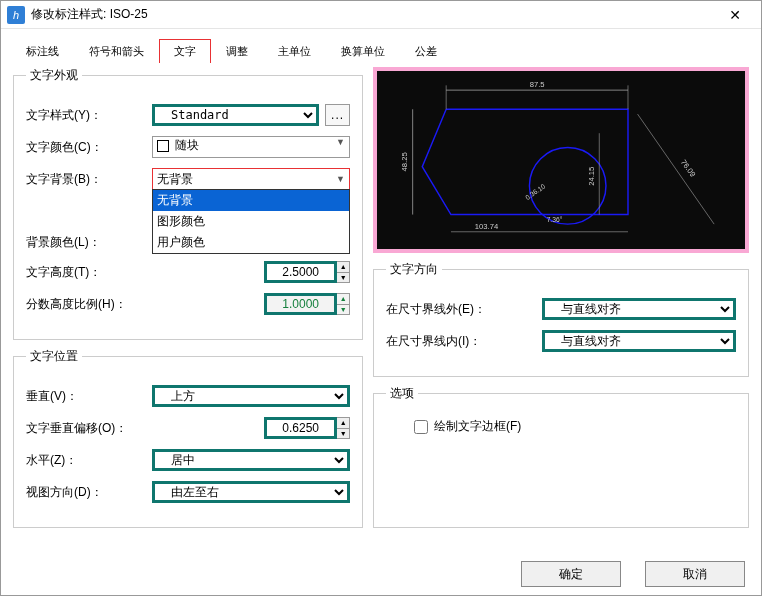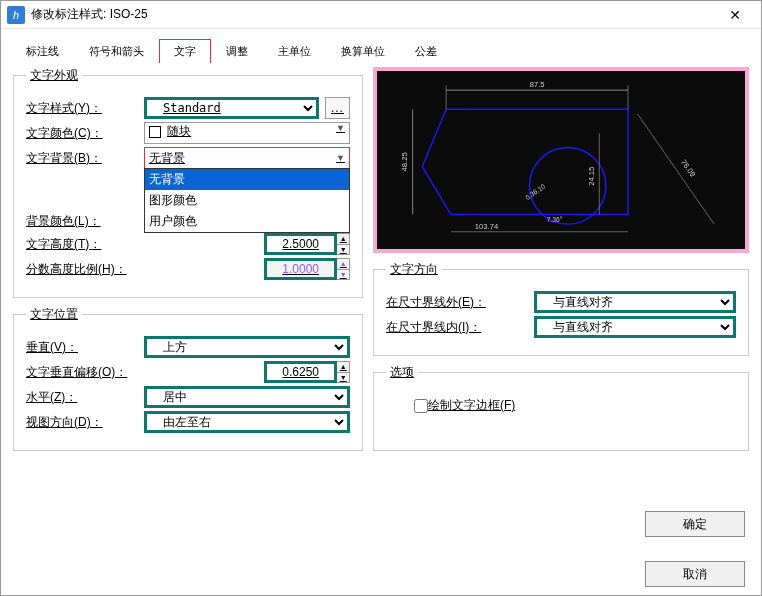--- a/index.html
+++ b/index.html
@@ -5,50 +5,50 @@
   * { box-sizing: border-box; margin: 0; padding: 0; }
   body { font-family: "Microsoft YaHei", sans-serif; font-size: 12px; background: #fff; color: #000; }
   .window { width: 762px; height: 596px; border: 1px solid #999; position: relative; background: #fff; }
   .titlebar { height: 28px; background: #fff; border-bottom: 1px solid #e5e5e5; display: flex; align-items: center; padding: 0 6px; }
   .app-icon { width: 18px; height: 18px; background: #2f7fd6; border-radius: 2px; color: #fff; display: inline-flex; align-items: center; justify-content: center; font-size: 11px; font-style: italic; margin-right: 6px; }
   .title-text { flex: 1; font-size: 12px; }
   .close-x { width: 40px; text-align: center; font-size: 14px; cursor: pointer; }
   .tabs { display: flex; padding: 10px 10px 0 10px; align-items: flex-end; position: relative; }
   .tab { padding: 4px 14px; font-size: 11px; cursor: pointer; border: 1px solid transparent; border-bottom: none; }
   .tab.active { border-color: #e83134; }
-  .body { padding: 4px 12px 12px 12px; display: flex; gap: 10px; text-decoration: underline; }
+  .body { padding: 4px 12px 12px 12px; display: flex; gap: 10px; }
   .colL { width: 350px; display: flex; flex-direction: column; gap: 8px; }
   .colR { flex: 1; display: flex; flex-direction: column; gap: 8px; }
   fieldset { border: 1px solid #ccc; padding: 10px 12px 14px 12px; }
   legend { font-size: 12px; padding: 0 4px; }
-  .row { display: flex; align-items: center; margin: 3px 0; gap: 8px; }
+  .row { display: flex; align-items: center; margin: 10px 0; gap: 16px; }
   .lbl { width: 110px; flex: none; }
   .ctl { flex: 1; position: relative; }
   select, input[type=text] { width: 100%; height: 22px; border: 3px solid #0f766e; background: #fff; font-family: inherit; font-size: 12px; padding: 0 12px; }
   .spinwrap { display: flex; width: 86px; margin-left: auto; }
   .spinwrap input { text-align: center; }
   .spinbtns { width: 16px; border: 1px solid #999; border-left: none; display: flex; flex-direction: column; }
   .spinbtns div { flex: 1; font-size: 7px; display: flex; align-items: center; justify-content: center; background: #efefef; cursor: pointer; border-bottom: 1px solid #999; }
   .spinbtns div:last-child { border-bottom: none; }
-  .spinwrap.disabled input, .spinwrap.disabled .spinbtns div { background: #f3f3f3; color: #8b5cf6; }
+  .spinwrap.disabled input, .spinwrap.disabled .spinbtns div { background: #f3f3f3; color: #15803d; }
   .ellipsis { width: 30px; height: 22px; border: 1px solid #999; background: #f7f7f7; display: inline-flex; align-items: center; justify-content: center; cursor: pointer; letter-spacing: 1px; }
   .colorsquare { width: 12px; height: 12px; border: 1px solid #000; display: inline-block; vertical-align: middle; margin-right: 6px; background: #fff; }
   
   .dropdown-open { position: relative; }
   .dd-display { border: 1px solid #e83134; height: 22px; display: flex; align-items: center; padding: 0 4px; justify-content: space-between; cursor: pointer; }
   .dd-caret { font-size: 9px; color: #555; }
   .dd-list { position: absolute; top: 21px; left: 0; right: 0; border: 1px solid #333; border-top: 1px solid #333; background: #fff; z-index: 10; }
   .dd-item { padding: 2px 4px; cursor: pointer; }
   .dd-item.sel { background: #0a64d4; color: #fff; }
   
   .preview { width: 100%; height: 186px; background: #0b0b0b; border: 4px solid #f9a8d4; position: relative; overflow: hidden; }
   .preview svg { width: 100%; height: 100%; }
-  .buttons { position: absolute; bottom: 8px; right: 16px; display: flex; gap: 24px; flex-direction: column; }
+  .buttons { position: absolute; bottom: 8px; right: 16px; display: flex; gap: 24px; }
   .btn { width: 100px; height: 26px; border: 1px solid #888; background: #f0f0f0; display: inline-flex; align-items: center; justify-content: center; cursor: pointer; }
-  .chk { display: flex; align-items: center; gap: 0; padding: 6px 4px 10px 28px; }
+  .chk { display: flex; align-items: center; gap: 6px; padding: 6px 4px 10px 28px; }
   .chk input { width: 14px; height: 14px; }
 </style>
 </head>
 <body>
 
 <div class="window">
   <div class="titlebar">
     <span class="app-icon">h</span>
     <span class="title-text">修改标注样式: ISO-25</span>
     <span class="close-x">✕</span>

